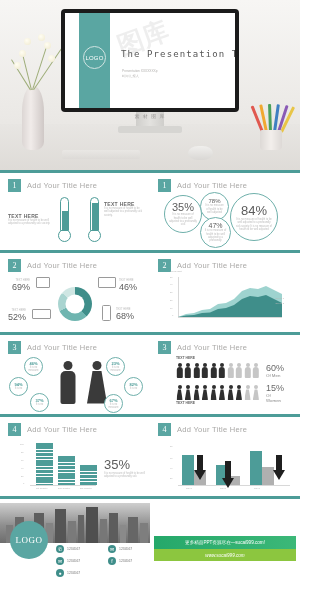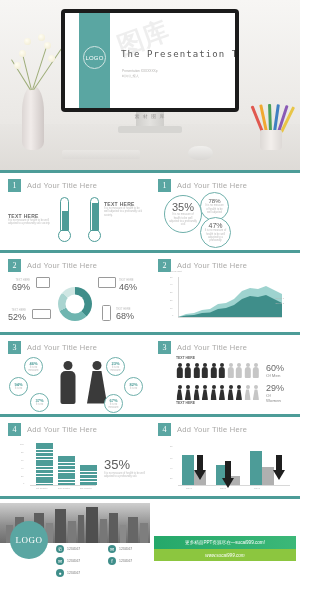--- a/index.html
+++ b/index.html
@@ -222,20 +222,24 @@
             <div class="tiny" style="width:28px;">It is no measure of health to be well adjusted to a profoundly sick</div>
           </div>
           <div class="circ" style="left:50px;top:19px;width:29px;height:29px;">
             <div class="v" style="font-size:6px;">78%</div>
             <div class="tiny" style="width:21px;">It is no measure of health to be well adjusted</div>
           </div>
           <div class="circ" style="left:50px;top:44px;width:31px;height:31px;">
             <div class="v" style="font-size:7px;">47%</div>
             <div class="tiny" style="width:23px;">It is no measure of health to be well adjusted to a profoundly</div>
           </div>
+          <div class="circ" style="left:80px;top:20px;width:48px;height:48px;">
+            <div class="v" style="font-size:13px;">84%</div>
+            <div class="tiny" style="width:36px;">It is no measure of health to be well adjusted to a profoundly sick society. It is no measure of health to be well adjusted</div>
+          </div>
         </div>
       </div>
     </div>
 
     <div class="srow">
 
       <div class="slide">
         <div class="slide-inner">
           <div class="shead">
             <div class="snum">2</div>
@@ -436,21 +440,21 @@
                 <div class="head" style="background:#c6c6c6;"></div>
                 <div class="body" style="background:#c6c6c6;"></div>
               </div>
             <div class="person woman">
                 <div class="head" style="background:#c6c6c6;"></div>
                 <div class="body" style="background:#c6c6c6;"></div>
               </div>
           </div>
           <div class="tiny" style="position:absolute;left:26px;top:67px;font-size:3.4px;color:#666;font-weight:bold;">TEXT HERE</div>
           <div style="position:absolute;left:116px;top:48px;">
-            <div style="font-size:9px;color:#6a6a6a;">29%</div>
+            <div style="font-size:9px;color:#6a6a6a;">15%</div>
             <div style="font-size:4.4px;color:#8a8a8a;">Of</div>
             <div style="font-size:4.4px;color:#8a8a8a;">Women</div>
           </div>
         </div>
       </div>
     </div>
 
     <div class="srow">
 
       <div class="slide">

